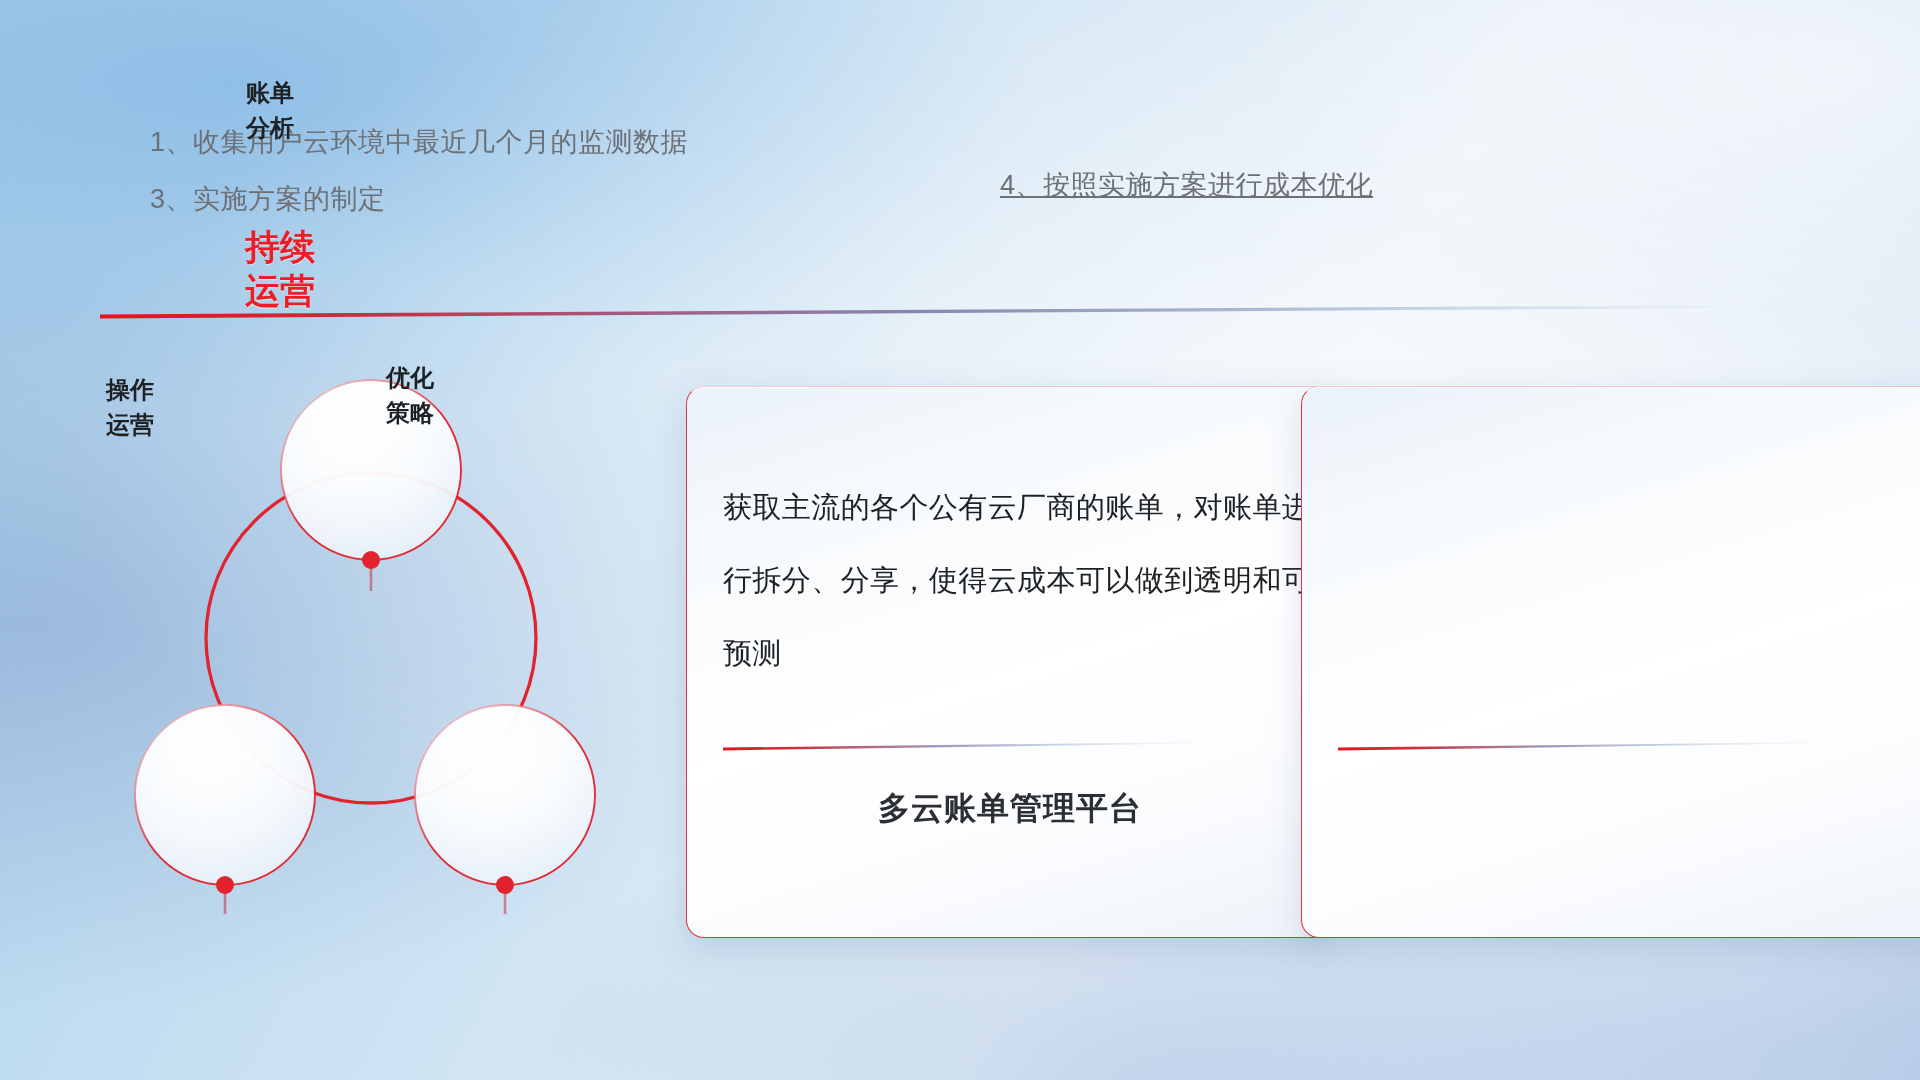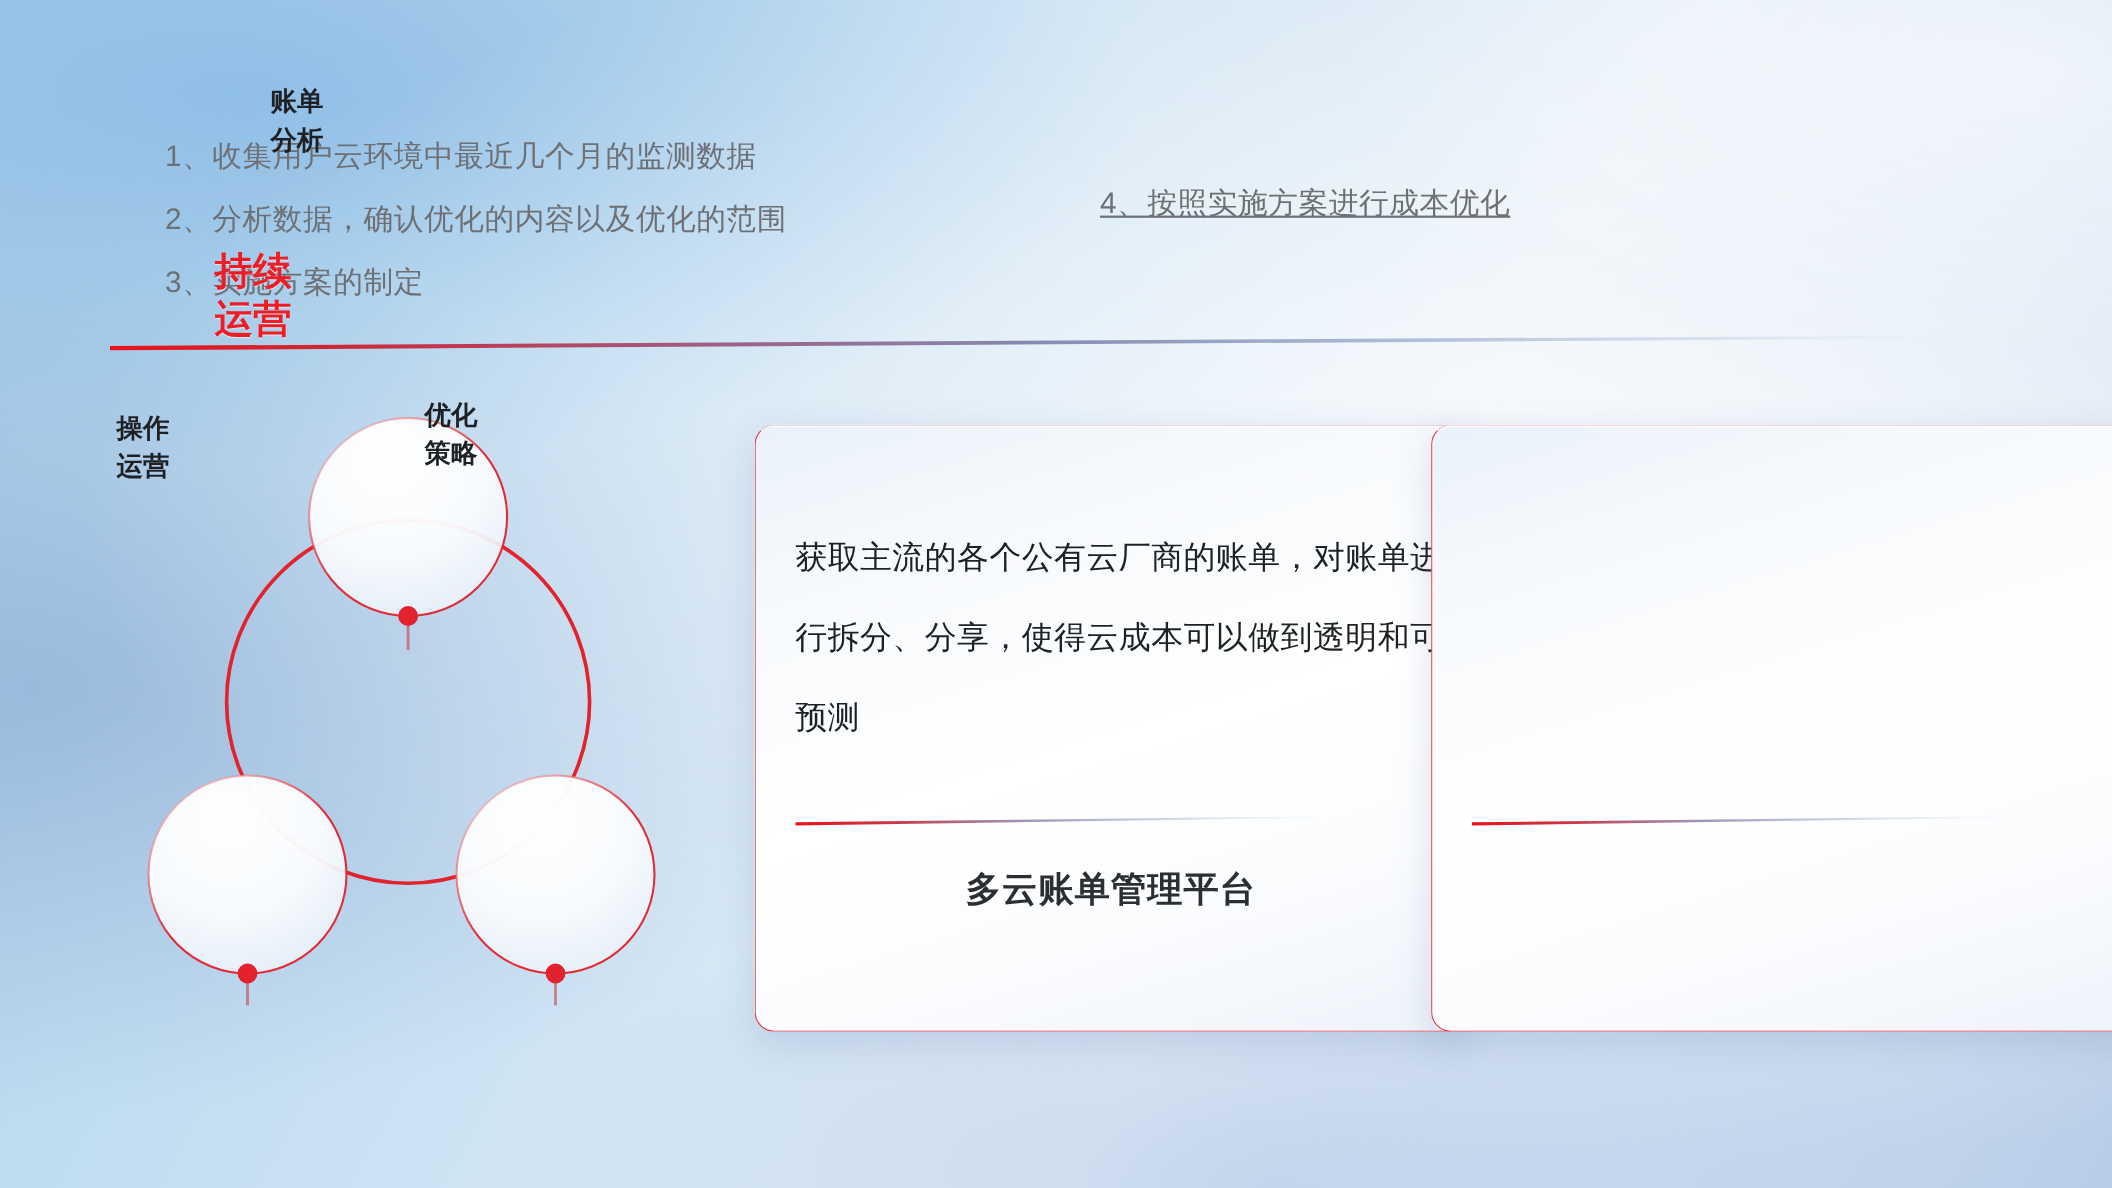--- a/index.html
+++ b/index.html
@@ -85,21 +85,21 @@
   }
   #label-top    { left: 185px; top: 75px; }
   #label-left   { left: 45px;  top: 372px; }
   #label-right  { left: 325px; top: 360px; }
   #label-center {
     position: absolute;
     z-index: 7;
     left: 195px;
     top: 225px;
     width: 170px;
-    text-align: left;
+    text-align: center;
     color: #ee1c25;
     font-weight: bold;
     font-size: 35px;
     line-height: 44px;
     white-space: pre-line;
     text-shadow: 0 1px 1px rgba(255,255,255,0.6);
   }
 
   
   .card {
@@ -155,21 +155,20 @@
     letter-spacing: 1px;
   }
 </style>
 </head>
 <body>
 
 <div id="stage">
 
   <div class="bullets" id="bullets-left">
     <span class="bullet-line">1、收集用户云环境中最近几个月的监测数据</span>
-    <span class="bullet-line">2、分析数据，确认优化的内容以及优化的范围</span>
     <span class="bullet-line">3、实施方案的制定</span>
   </div>
 
   <div class="bullets" id="bullets-right">
     <span class="bullet-line">4、按照实施方案进行成本优化</span>
   </div>
 
   <svg id="top-divider" viewBox="0 0 1630 24" preserveAspectRatio="none">
     <defs>
       <linearGradient id="divGrad" x1="0" y1="0" x2="1" y2="0">

